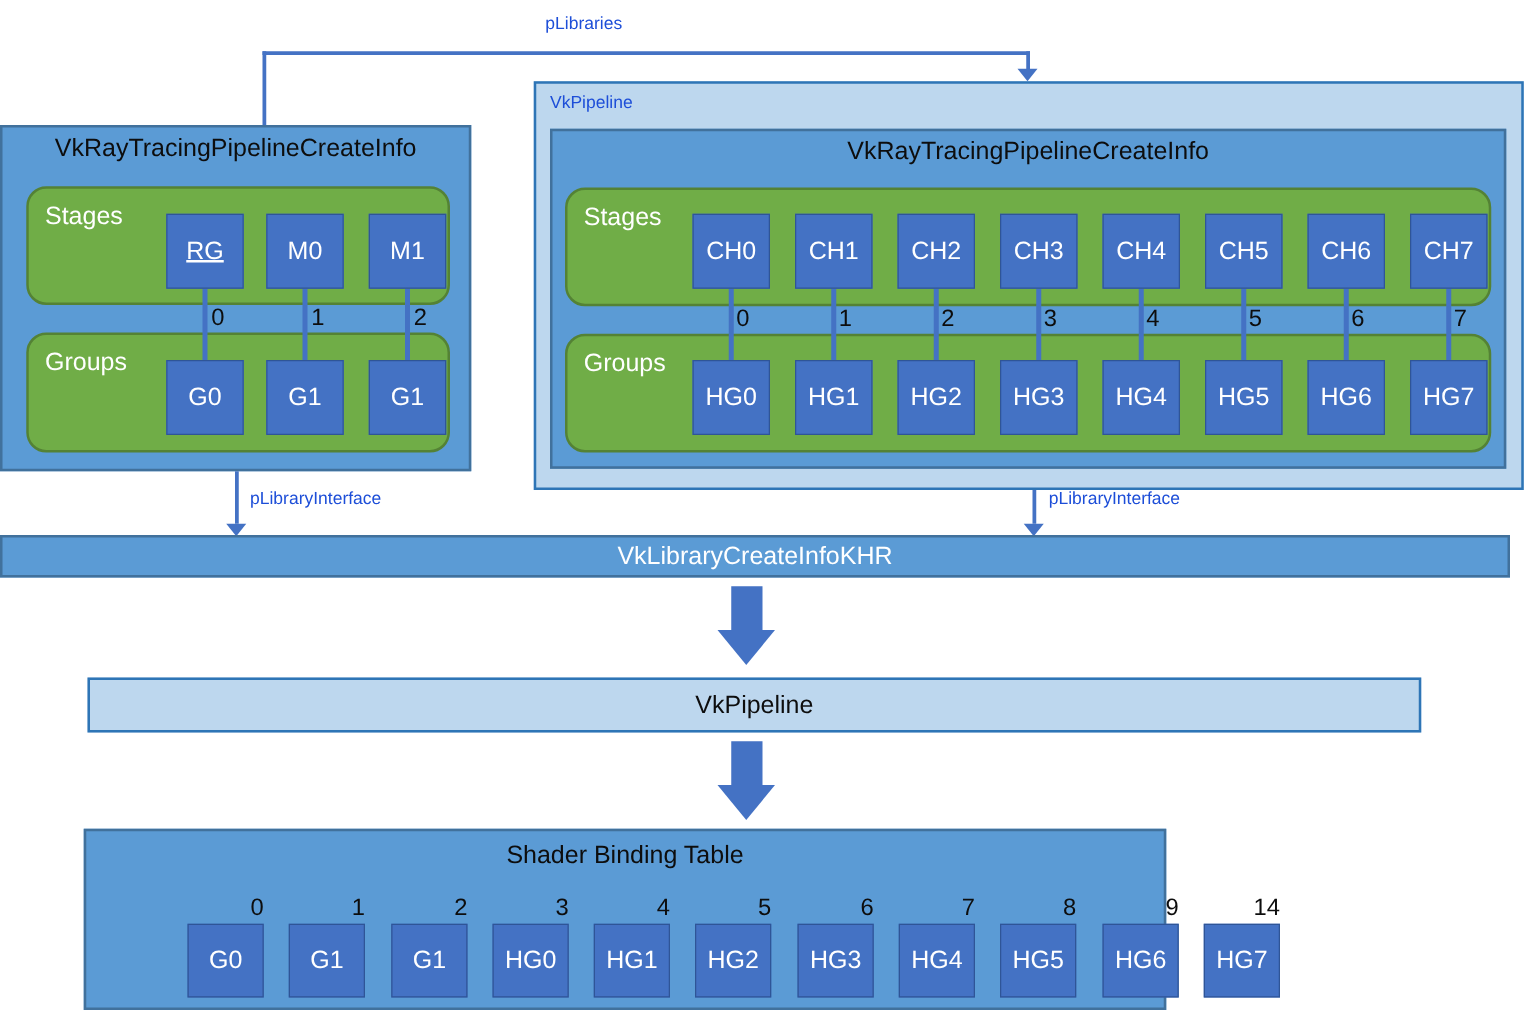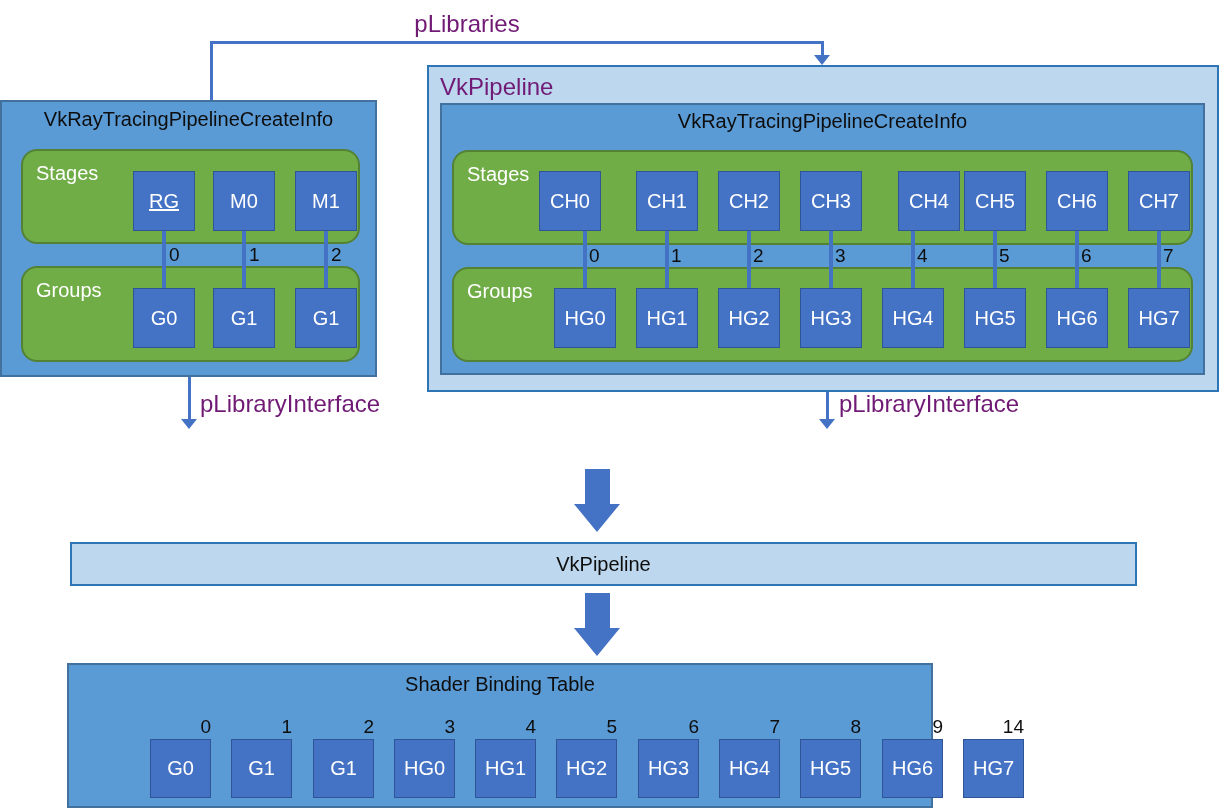--- a/index.html
+++ b/index.html
@@ -4,21 +4,21 @@
 <style>
   html,body{margin:0;padding:0;background:#ffffff;}
   .canvas{
     position:relative;width:1222px;height:810px;background:#ffffff;overflow:hidden;
     font-family:"Liberation Sans","DejaVu Sans",sans-serif;color:#000;
   }
   .line{position:absolute;background:#4472C4;}
   .arrowhead{position:absolute;width:0;height:0;border-left:8px solid transparent;
     border-right:8px solid transparent;border-top:10px solid #4472C4;}
   .conn{position:absolute;width:4px;background:#4472C4;}
-  .label-black{position:absolute;font-size:24px;color:#701a75;white-space:nowrap;}
+  .label-black{position:absolute;font-size:14px;color:#1d4ed8;white-space:nowrap;}
   .box-title{position:absolute;left:0;width:100%;text-align:center;font-size:20px;color:#0d0d0d;white-space:nowrap;}
   .medium-box{position:absolute;background:#5B9BD5;border:2px solid #41719C;box-sizing:border-box;}
   .light-box{position:absolute;background:#BDD7EE;border:2px solid #2E75B6;box-sizing:border-box;}
   .green-box{position:absolute;background:#70AD47;border:2px solid #548235;border-radius:16px;box-sizing:border-box;}
   .green-label{position:absolute;left:13px;top:11px;font-size:20px;color:#ffffff;white-space:nowrap;}
   .sq{position:absolute;width:62px;height:60px;background:#4472C4;border:1px solid #2F5597;
     box-sizing:border-box;display:flex;align-items:center;justify-content:center;
     color:#ffffff;font-size:20px;}
   .sq-small{width:61px;height:59px;}
   .num{position:absolute;font-size:19px;color:#0d0d0d;white-space:nowrap;}
@@ -82,25 +82,25 @@
 
       <div class="conn" style="left:141px;top:126px;height:57px;"></div>
       <div class="conn" style="left:223px;top:126px;height:57px;"></div>
       <div class="conn" style="left:305px;top:126px;height:57px;"></div>
       <div class="conn" style="left:387px;top:126px;height:57px;"></div>
       <div class="conn" style="left:469px;top:126px;height:57px;"></div>
       <div class="conn" style="left:551px;top:126px;height:57px;"></div>
       <div class="conn" style="left:633px;top:126px;height:57px;"></div>
       <div class="conn" style="left:715px;top:126px;height:57px;"></div>
 
-      <div class="sq" style="left:97px;top:66px;text-align:right;">CH0</div>
+      <div class="sq" style="left:112px;top:66px;text-align:right;">CH0</div>
       <div class="sq" style="left:194px;top:66px;">CH1</div>
       <div class="sq" style="left:276px;top:66px;">CH2</div>
       <div class="sq" style="left:358px;top:66px;">CH3</div>
-      <div class="sq" style="left:456px;top:66px;text-align:center;">CH4</div>
+      <div class="sq" style="left:440px;top:66px;text-align:center;">CH4</div>
       <div class="sq" style="left:522px;top:66px;">CH5</div>
       <div class="sq" style="left:604px;top:66px;">CH6</div>
       <div class="sq" style="left:686px;top:66px;">CH7</div>
 
       <div class="num" style="left:147px;top:140px;">0</div>
       <div class="num" style="left:229px;top:140px;">1</div>
       <div class="num" style="left:311px;top:140px;">2</div>
       <div class="num" style="left:393px;top:140px;">3</div>
       <div class="num" style="left:475px;top:140px;">4</div>
       <div class="num" style="left:557px;top:140px;">5</div>
@@ -119,20 +119,23 @@
   </div>
 
   <div class="line" style="left:188px;top:377px;width:3px;height:42px;"></div>
   <div class="arrowhead" style="left:181px;top:419px;"></div>
   <div class="label-black" style="left:200px;top:390px;">pLibraryInterface</div>
 
   <div class="line" style="left:826px;top:392px;width:3px;height:27px;"></div>
   <div class="arrowhead" style="left:819px;top:419px;"></div>
   <div class="label-black" style="left:839px;top:390px;">pLibraryInterface</div>
 
+  <div class="medium-box" style="left:0px;top:428px;width:1208px;height:34px;">
+    <div class="bar-text-white" style="top:4px;">VkLibraryCreateInfoKHR</div>
+  </div>
 
   <div class="block-stem" style="left:585px;top:469px;height:36px;"></div>
   <div class="block-head" style="left:574px;top:504px;"></div>
 
   <div class="light-box" style="left:70px;top:542px;width:1067px;height:44px;">
     <div class="bar-text-black" style="top:9px;">VkPipeline</div>
   </div>
 
   <div class="block-stem" style="left:585px;top:593px;height:36px;"></div>
   <div class="block-head" style="left:574px;top:628px;"></div>

